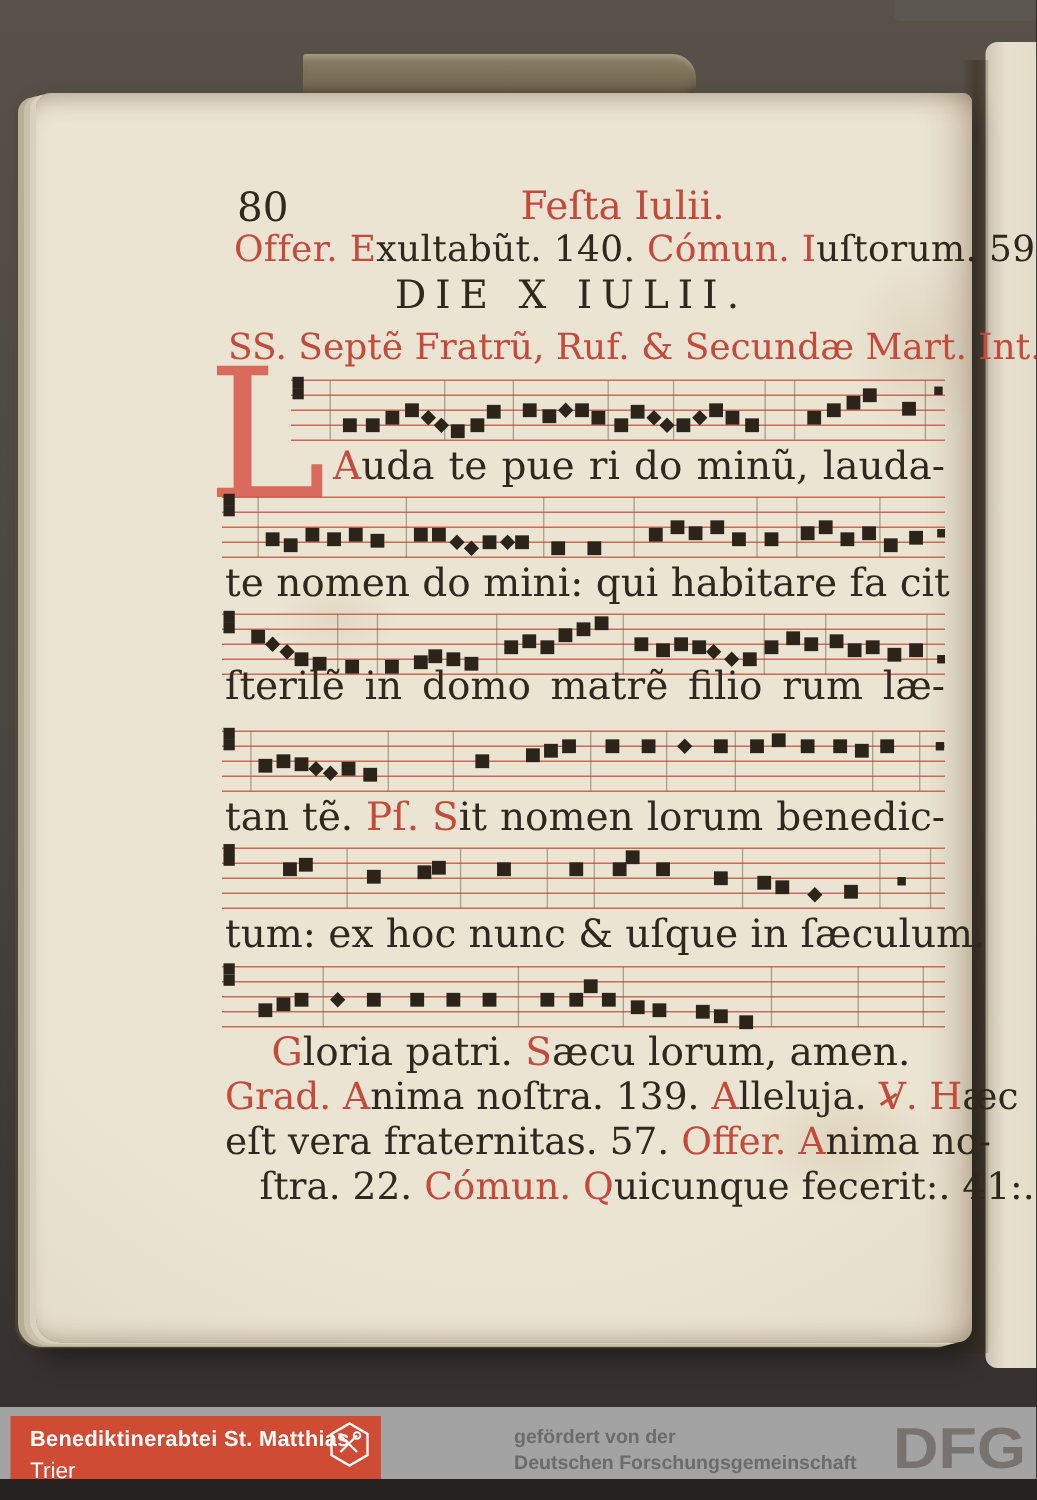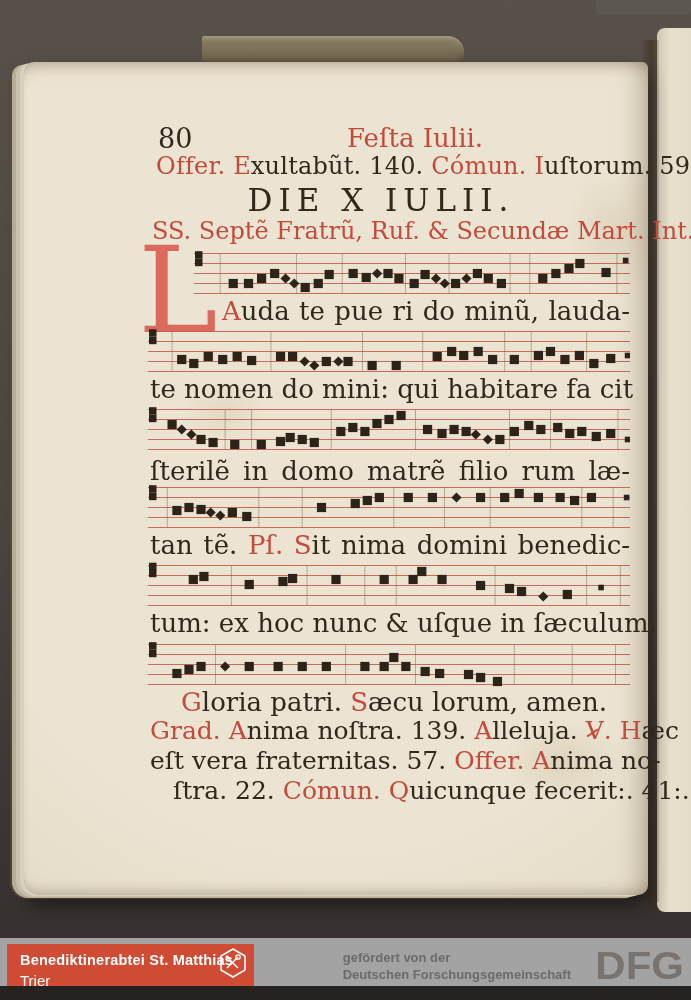--- a/index.html
+++ b/index.html
@@ -28,30 +28,30 @@
     box-shadow:-4px 1px 0 var(--edge1),-8px 2px 0 var(--edge2),-12px 3px 0 var(--edge3),
       -14px 4px 0 rgba(90,75,55,.6), 0 10px 18px rgba(0,0,0,.45),
       inset -22px 0 26px -16px rgba(100,78,50,.40), inset 0 14px 16px -12px rgba(110,90,60,.45),
       inset 0 -12px 14px -10px rgba(110,90,60,.35);}
   .sheet{position:absolute;inset:0;z-index:3;}
   .sheet>div{position:absolute;}
   .red, .ink-red{color:var(--red-ink);}
   .pageno{left:158px;top:123px;font-size:27px;color:var(--black-ink);}
   .running{left:200px;top:123px;width:430px;text-align:center;font-size:26px;color:var(--red-ink);}
   .refline{left:156px;top:152px;width:462px;font-size:24px;white-space:nowrap;color:var(--black-ink);letter-spacing:.2px;}
-  .feast{left:140px;top:182px;width:482px;text-align:center;font-size:31px;letter-spacing:6px;color:var(--black-ink);}
+  .feast{left:140px;top:182px;width:482px;text-align:center;font-size:26px;letter-spacing:6px;color:var(--black-ink);}
   .rubric{left:152px;top:217px;width:470px;font-size:24px;white-space:nowrap;color:var(--red-ink);}
   .initial{left:138px;top:250px;font-size:120px;line-height:82px;color:var(--initial-red);
     font-family:"DejaVu Serif",serif;}
   .stave{height:48px;}
   .lyric{font-size:26px;color:var(--black-ink);text-align:justify;text-align-last:justify;white-space:nowrap;}
   .lyric.noj{text-align:center;text-align-last:auto;}
   #s1{left:194px;top:250px;width:436px;} #l1{left:222px;top:296px;width:408px;}
   #s2{left:148px;top:328px;width:482px;} #l2{left:150px;top:374px;width:480px;}
-  #s3{left:148px;top:406px;width:482px;} #l3{left:150px;top:456px;width:480px;}
+  #s3{left:148px;top:406px;width:482px;} #l3{left:150px;top:443px;width:480px;}
   #s4{left:148px;top:484px;width:482px;} #l4{left:150px;top:530px;width:480px;}
   #s5{left:148px;top:562px;width:482px;} #l5{left:150px;top:608px;width:480px;}
   #s6{left:148px;top:641px;width:482px;} #l6{left:158px;top:687px;width:472px;}
   .fn{left:150px;top:716px;width:480px;font-size:25px;line-height:30px;color:var(--black-ink);}
   .fn .fline{text-align:justify;text-align-last:justify;white-space:nowrap;}
   .fn .fline:last-child{padding-right:14px;margin-left:23px;}
   .versicle{position:relative;display:inline-block;}
   .versicle::after{content:"";position:absolute;left:0px;top:54%;width:70%;height:2px;
     background:currentColor;transform:rotate(-34deg);}
   
@@ -259,21 +259,21 @@
           <rect x="304.88" y="9.9" width="7.2" height="7.2" fill="#2c2419" transform="rotate(45 308.48 13.5)"></rect>
           <rect x="327.97999999999996" y="8.9" width="9.2" height="9.2" fill="#2c2419"></rect>
           <rect x="352.08" y="8.9" width="9.2" height="9.2" fill="#2c2419"></rect>
           <rect x="366.53999999999996" y="4.9" width="9.2" height="9.2" fill="#2c2419"></rect>
           <rect x="385.82" y="8.9" width="9.2" height="9.2" fill="#2c2419"></rect>
           <rect x="407.51" y="8.9" width="9.2" height="9.2" fill="#2c2419"></rect>
           <rect x="421.96999999999997" y="11.9" width="9.2" height="9.2" fill="#2c2419"></rect>
           <rect x="438.84" y="8.9" width="9.2" height="9.2" fill="#2c2419"></rect>
           <rect x="475.82599999999996" y="10.7" width="5.6" height="5.6" fill="#2c2419"></rect>
         </svg></div>
-    <div class="lyric" id="l4"><span>tan tẽ. </span><span class="ink-red">Pſ. S</span><span>it nima domini benedic-</span></div>
+    <div class="lyric" id="l4"><span>tan tẽ. </span><span class="ink-red">Pſ. S</span><span>it nomen lorum benedic-</span></div>
     <div class="stave" id="s5"><svg width="482" height="48">
           <line x1="0" y1="3.5" x2="482" y2="3.5" stroke="#c65a49" stroke-width="1.15" opacity="0.88"></line>
           <line x1="0" y1="13.5" x2="482" y2="13.5" stroke="#c65a49" stroke-width="1.15" opacity="0.88"></line>
           <line x1="0" y1="23.5" x2="482" y2="23.5" stroke="#c65a49" stroke-width="1.15" opacity="0.88"></line>
           <line x1="0" y1="33.5" x2="482" y2="33.5" stroke="#c65a49" stroke-width="1.15" opacity="0.88"></line>
           <line x1="0" y1="43.5" x2="482" y2="43.5" stroke="#c65a49" stroke-width="1.15" opacity="0.88"></line>
           <line x1="83.38600000000001" y1="3.5" x2="83.38600000000001" y2="43.5" stroke="#6f5d48" stroke-width="0.9" opacity="0.5"></line>
           <line x1="159.06" y1="3.5" x2="159.06" y2="43.5" stroke="#6f5d48" stroke-width="0.9" opacity="0.5"></line>
           <line x1="216.9" y1="3.5" x2="216.9" y2="43.5" stroke="#6f5d48" stroke-width="0.9" opacity="0.5"></line>
           <line x1="248.23" y1="3.5" x2="248.23" y2="43.5" stroke="#6f5d48" stroke-width="0.9" opacity="0.5"></line>

